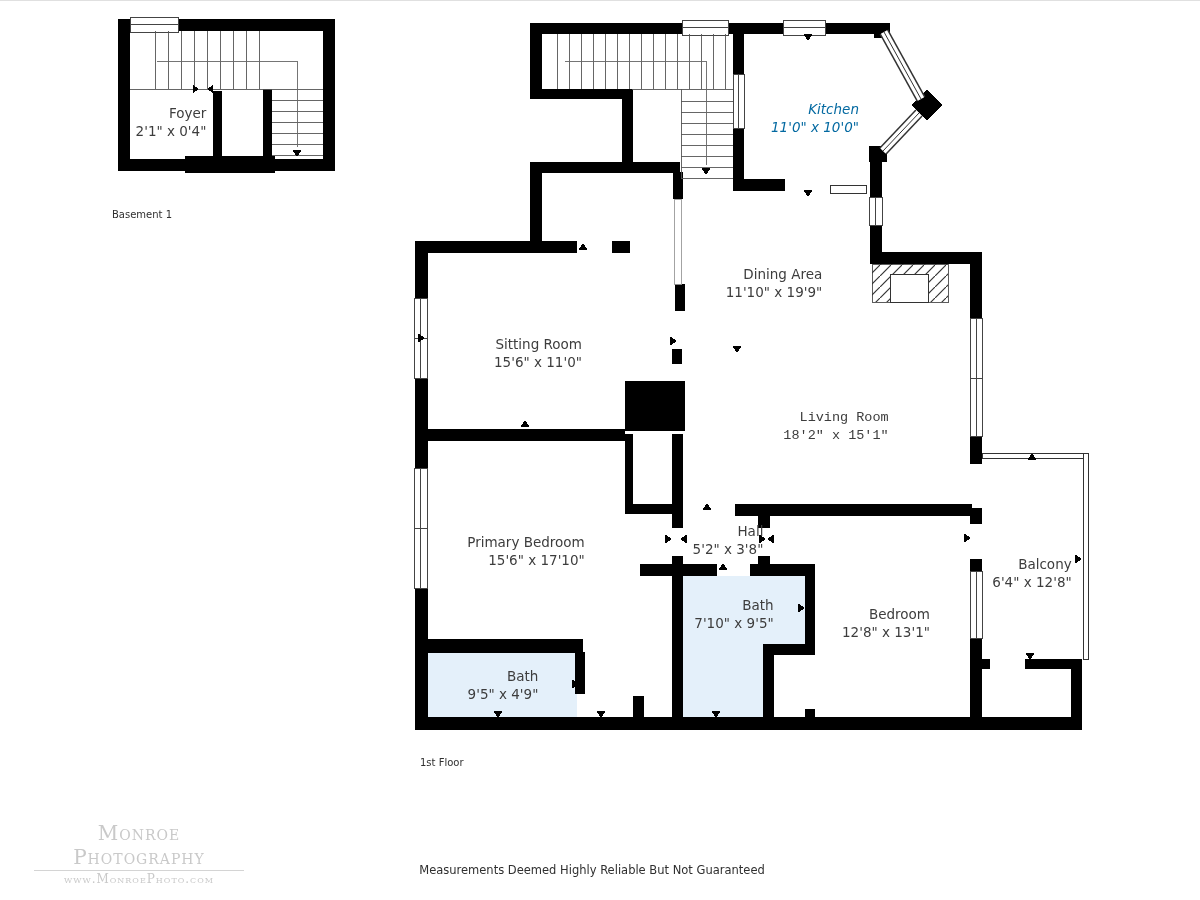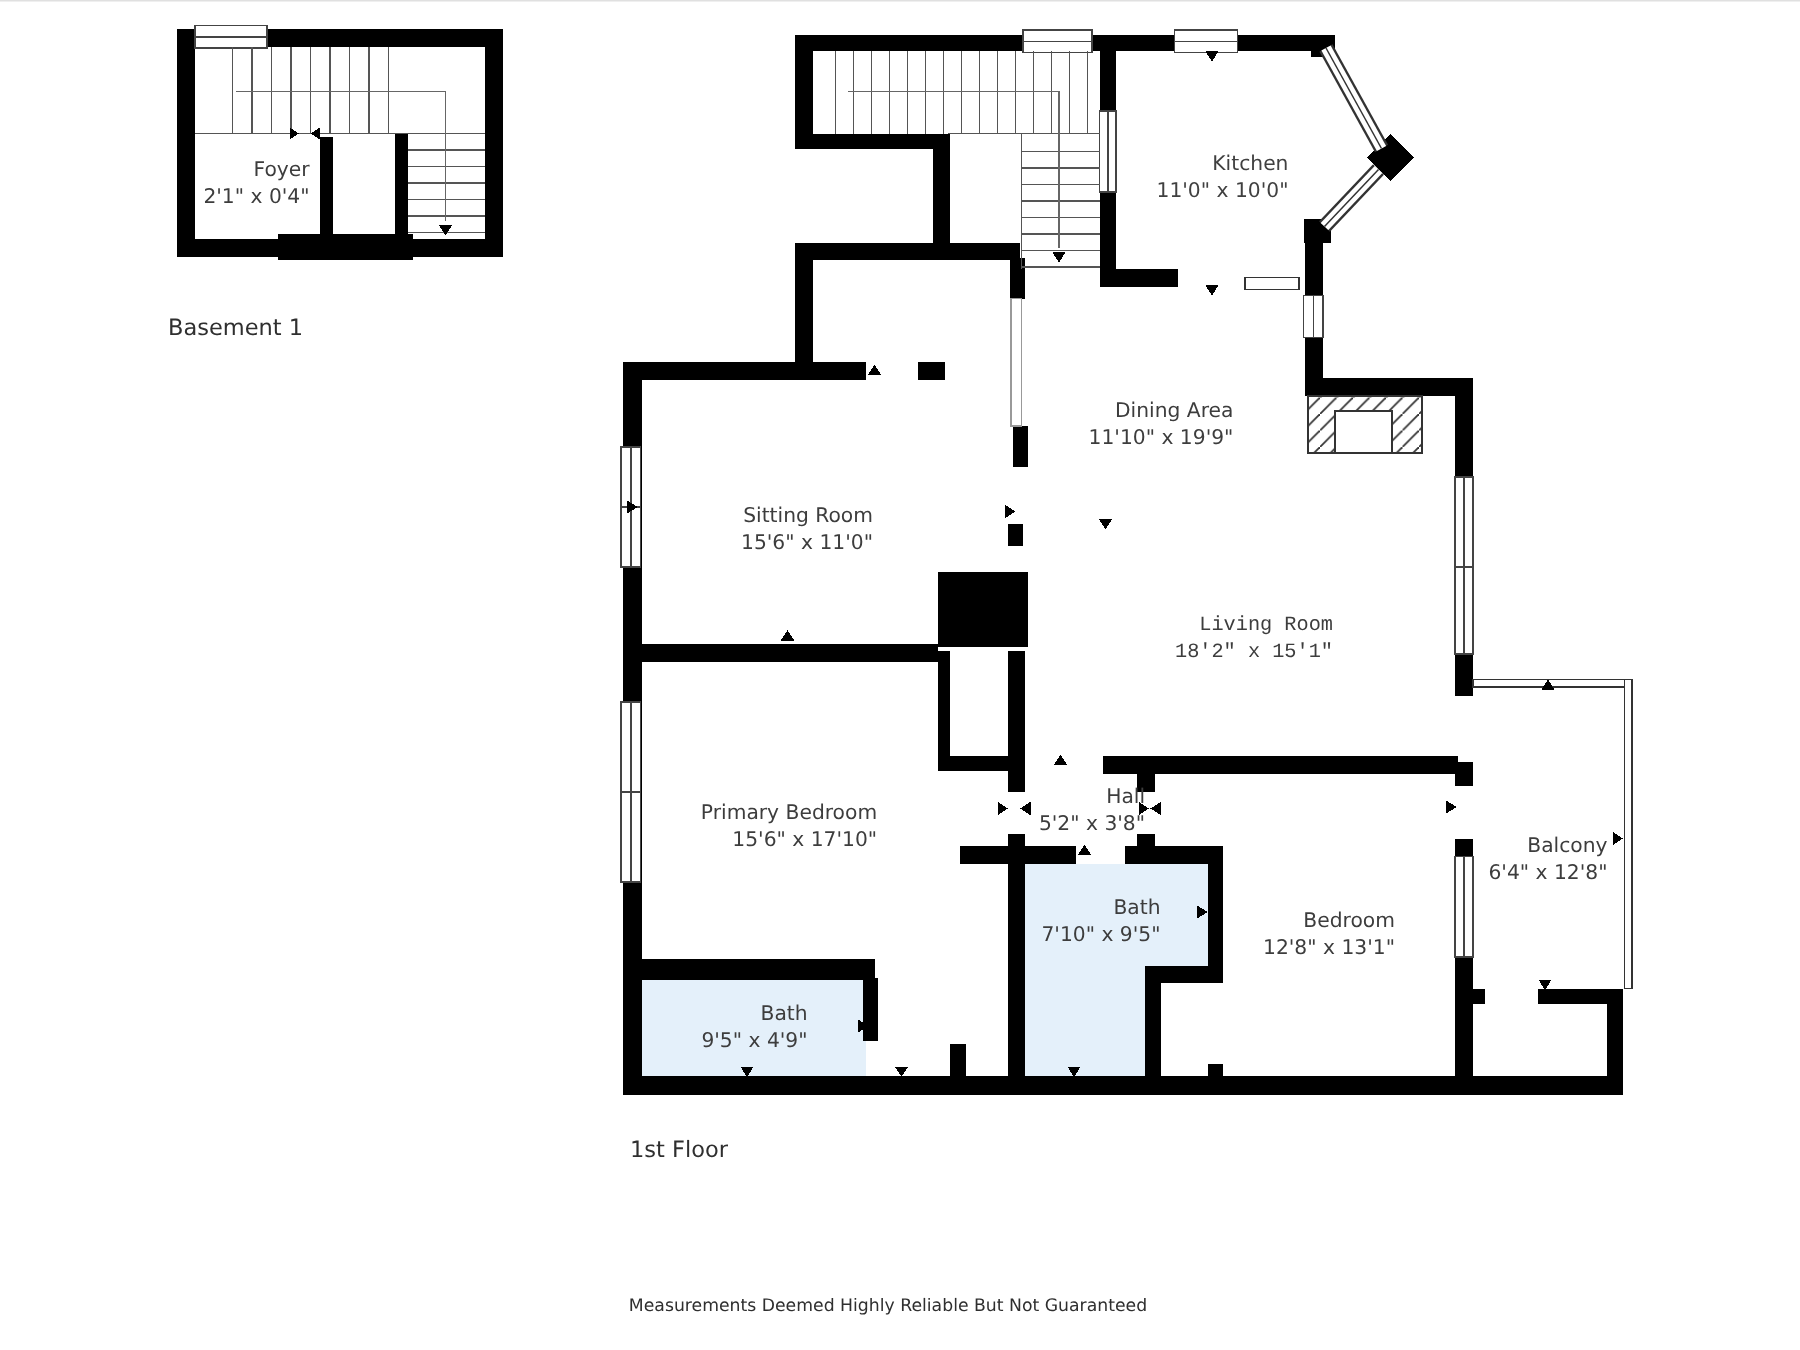--- a/index.html
+++ b/index.html
@@ -1,19 +1,19 @@
 <!DOCTYPE html>
 <html><head>
 <meta charset="utf-8">
 <style>
   html,body{margin:0;padding:0;background:#fff;}
   #canvas{position:relative;width:1200px;height:900px;background:#fff;overflow:hidden;
           font-family:"DejaVu Sans","Liberation Sans",sans-serif;border-top:1px solid #e0e0e0;}
   svg{position:absolute;left:0;top:0;}
-  .plan-title{position:absolute;font-size:15px;color:#2f2f2f;white-space:nowrap;}
+  .plan-title{position:absolute;font-size:10px;color:#2f2f2f;white-space:nowrap;}
   #basement-title{left:112px;top:208px;}
   #first-floor-title{left:420px;top:756px;}
   .room-label{position:absolute;transform:translate(-50%,-50%);text-align:right;
               color:#3d3d3d;font-size:13.5px;line-height:18px;white-space:nowrap;}
   #watermark{position:absolute;left:34px;top:820px;width:210px;text-align:center;
              font-family:"DejaVu Serif","Liberation Serif",serif;color:#c9c9c9;
              font-variant:small-caps;}
   #watermark .wm1{font-size:20px;letter-spacing:1px;border-bottom:1px solid #d4d4d4;
                   padding-bottom:1px;}
   #watermark .wm2{font-size:12px;letter-spacing:1px;margin-top:1px;}
@@ -251,21 +251,21 @@
 </svg>
 
   <div class="plan-title" id="basement-title">Basement 1</div>
   <div class="plan-title" id="first-floor-title">1st Floor</div>
 
   <div id="labels">
       <div class="room-label" style="left: 171px; top: 121px; color: rgb(61, 61, 61);">
         <div>Foyer</div>
         <div>2'1" x 0'4"</div>
       </div>
-      <div class="room-label" style="left: 815px; top: 117px; color: #404040;">
+      <div class="room-label" style="left: 815px; top: 117px; color: #0369a1; font-style: italic;">
         <div>Kitchen</div>
         <div>11'0" x 10'0"</div>
       </div>
       <div class="room-label" style="left: 774px; top: 282px; color: rgb(61, 61, 61);">
         <div>Dining Area</div>
         <div>11'10" x 19'9"</div>
       </div>
       <div class="room-label" style="left: 538px; top: 352px; color: rgb(61, 61, 61);">
         <div>Sitting Room</div>
         <div>15'6" x 11'0"</div>
@@ -293,15 +293,19 @@
       <div class="room-label" style="left: 1032px; top: 572px; color: rgb(61, 61, 61);">
         <div>Balcony</div>
         <div>6'4" x 12'8"</div>
       </div>
       <div class="room-label" style="left: 503px; top: 684px; color: rgb(61, 61, 61);">
         <div>Bath</div>
         <div>9'5" x 4'9"</div>
       </div>
     </div>
 
+  <div id="watermark" style="color: rgb(201, 201, 201);">
+    <div class="wm1">Monroe Photography</div>
+    <div class="wm2">www.MonroePhoto.com</div>
+  </div>
 
   <div id="disclaimer">Measurements Deemed Highly Reliable But Not Guaranteed</div>
 </div>
 
 </body></html>

